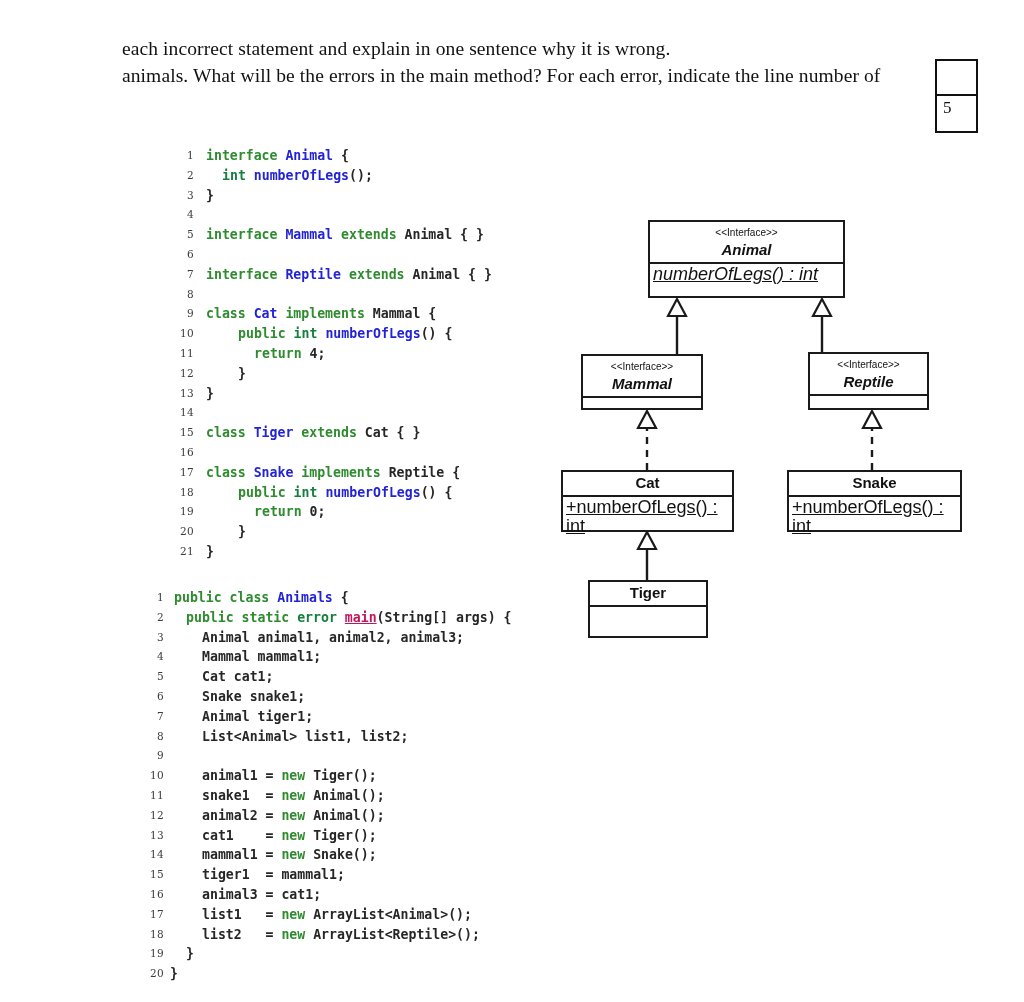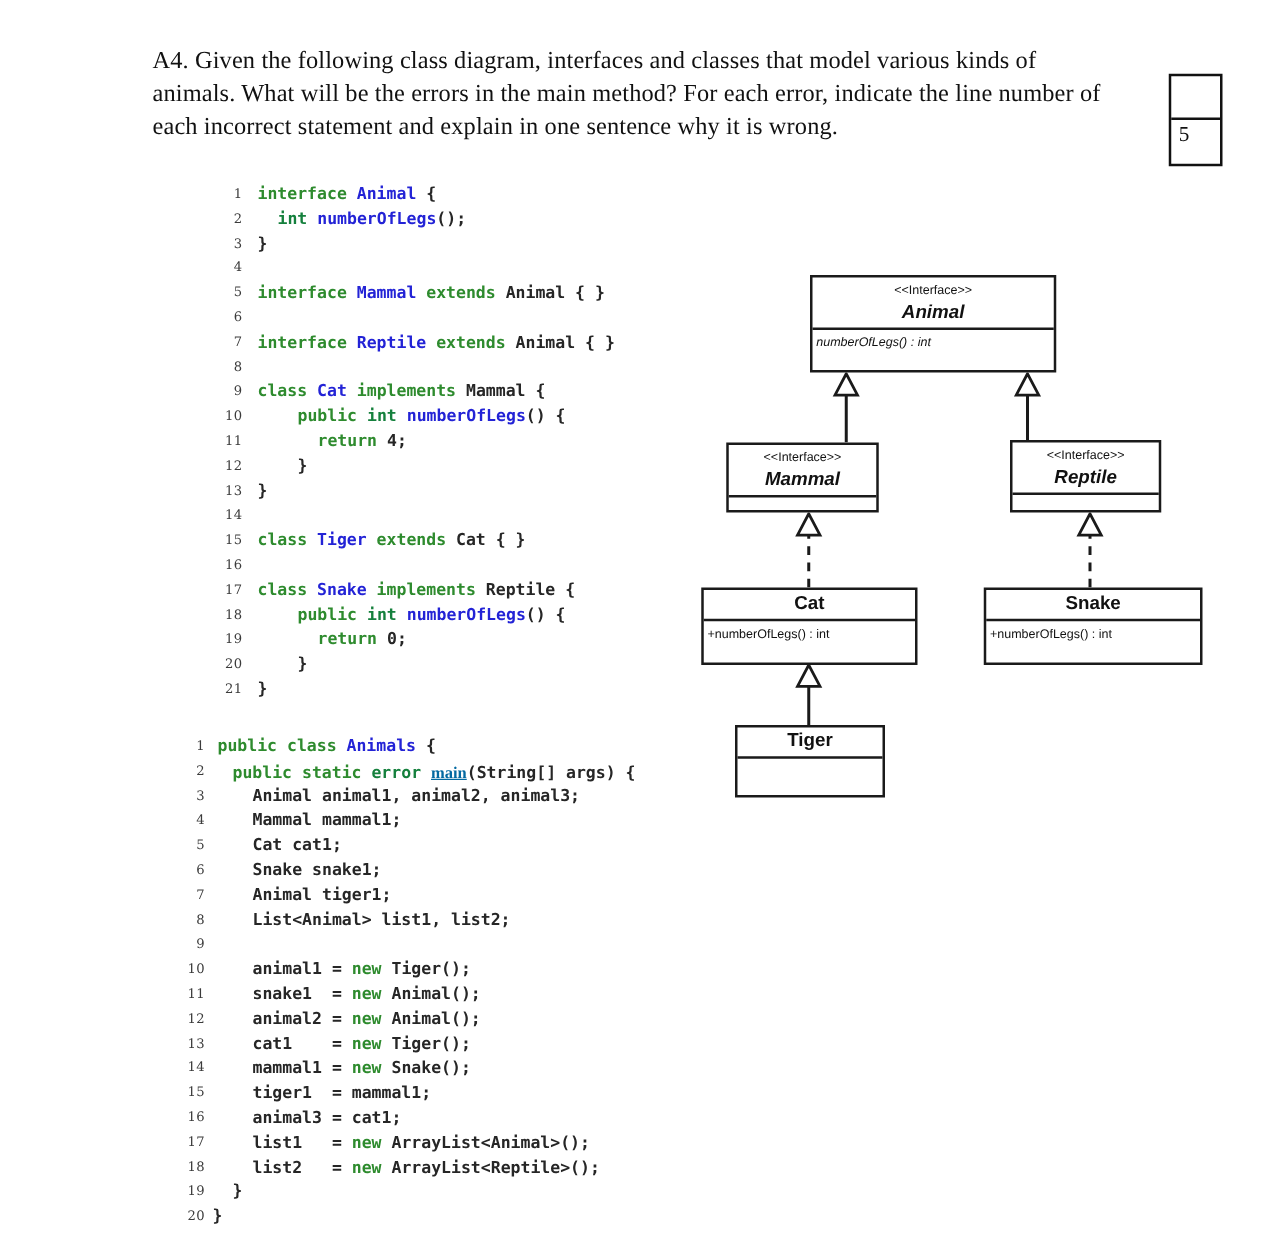--- a/index.html
+++ b/index.html
@@ -43,47 +43,46 @@
   .code-line .codetext{position:absolute;left:0;top:0;display:block;}
   #code-interfaces{left:168px;top:146px;}
   #code-interfaces .codetext{left:38px;}
   #code-main{left:138px;top:588px;}
   #code-main .codetext{left:32px;}
   
   .kw{color:#2e8b2e;}        
   .tp{color:#2323d6;}        
   .pr{color:#15803d;}        
   .pl{color:#262626;}        
-  .mn{color:#0369a1;text-decoration:underline;font-family:Liberation Serif, serif;}
+  .mn{color:#be185d;text-decoration:underline;}
   
   #uml{position:absolute;left:0;top:0;width:1024px;height:1002px;pointer-events:none;}
   .uml-box{
     position:absolute;border:2px solid #1a1a1a;background:#fff;box-sizing:border-box;
     font-family:"Liberation Sans", sans-serif;color:#111;
   }
   .uml-head{
     padding:2px 4px 3px 4px;text-align:center;box-sizing:border-box;
   }
   .uml-stereo{font-size:10px;line-height:17px;}
   .uml-name{font-size:15px;line-height:18px;font-weight:bold;font-style:italic;}
   .uml-name.plain{font-style:normal;}
   .uml-compartment{
     border-top:2px solid #1a1a1a;box-sizing:border-box;
-    font-size:10px;line-height:19px;padding:1px 3px;
+    font-size:18px;line-height:19px;padding:1px 3px;text-decoration:underline;
   }
   .uml-compartment.italic{font-style:italic;}
   .uml-compartment.empty{min-height:17px;}
 </style>
 </head>
 <body>
 
 <div id="question">
-  <span class="qline">A4. Given the following class diagram, interfaces and classes that model various kinds of</span>
+  <span class="qline">each incorrect statement and explain in one sentence why it is wrong.</span>
   <span class="qline">animals. What will be the errors in the main method? For each error, indicate the line number of</span>
-  <span class="qline">each incorrect statement and explain in one sentence why it is wrong.</span>
 </div>
 
 <div id="marks-box">
   <div class="cell top"></div>
   <div class="cell bottom">5</div>
 </div>
 
 <div class="code-block" id="code-interfaces">
     <div class="code-line"><span class="lineno">1</span><span class="codetext" style="padding-left: 0px; left: 38px;"><span class="kw">interface </span><span class="tp">Animal</span><span class="pl"> {</span></span></div>
     <div class="code-line"><span class="lineno">2</span><span class="codetext" style="padding-left: 16px; left: 38px;"><span class="pr">int</span><span class="pl"> </span><span class="tp">numberOfLegs</span><span class="pl">();</span></span></div>

